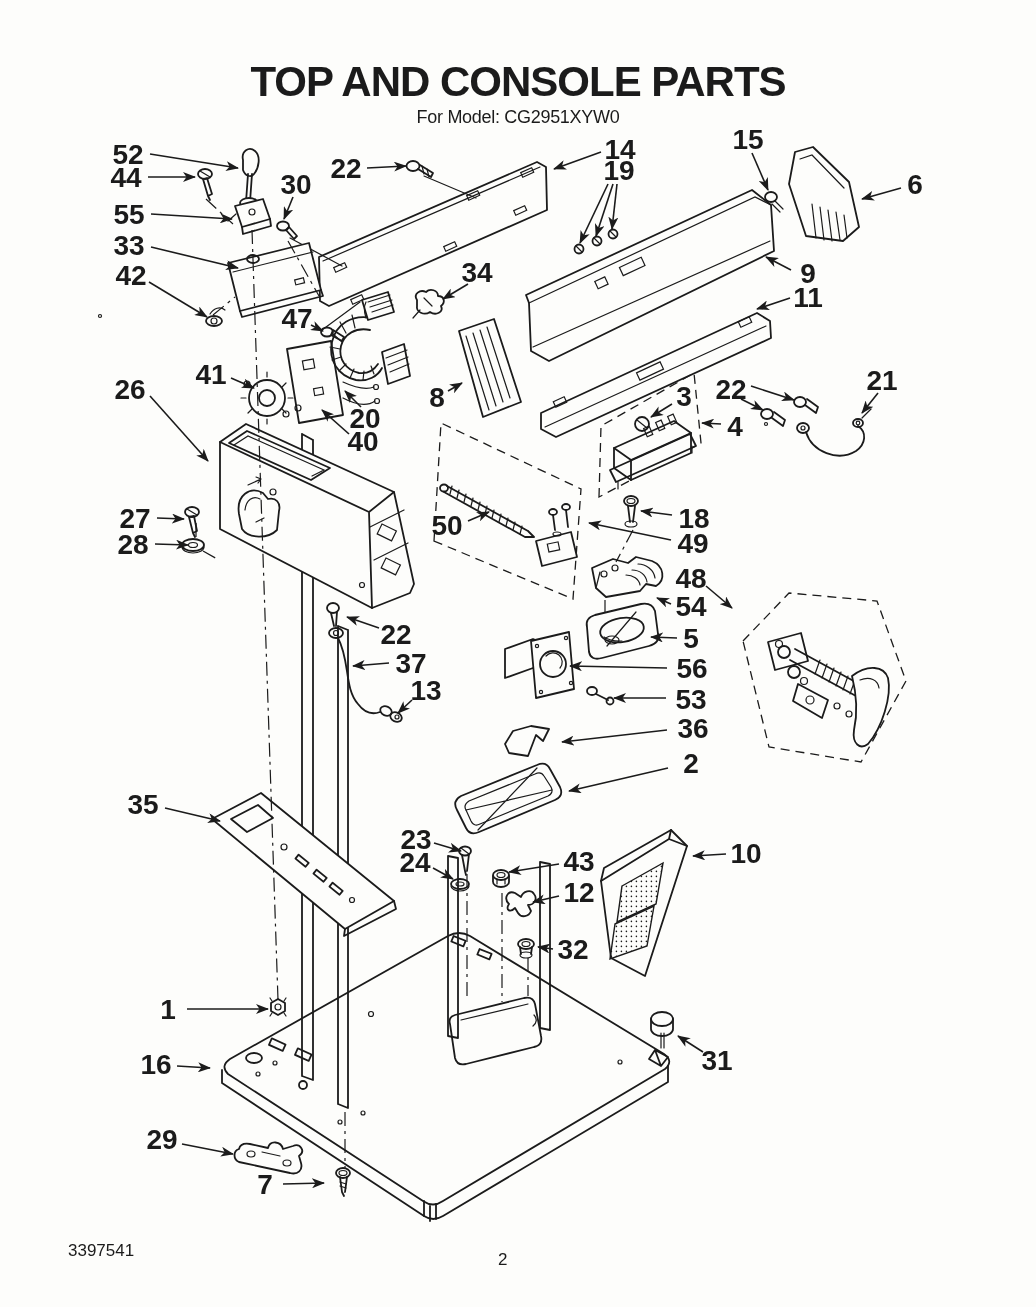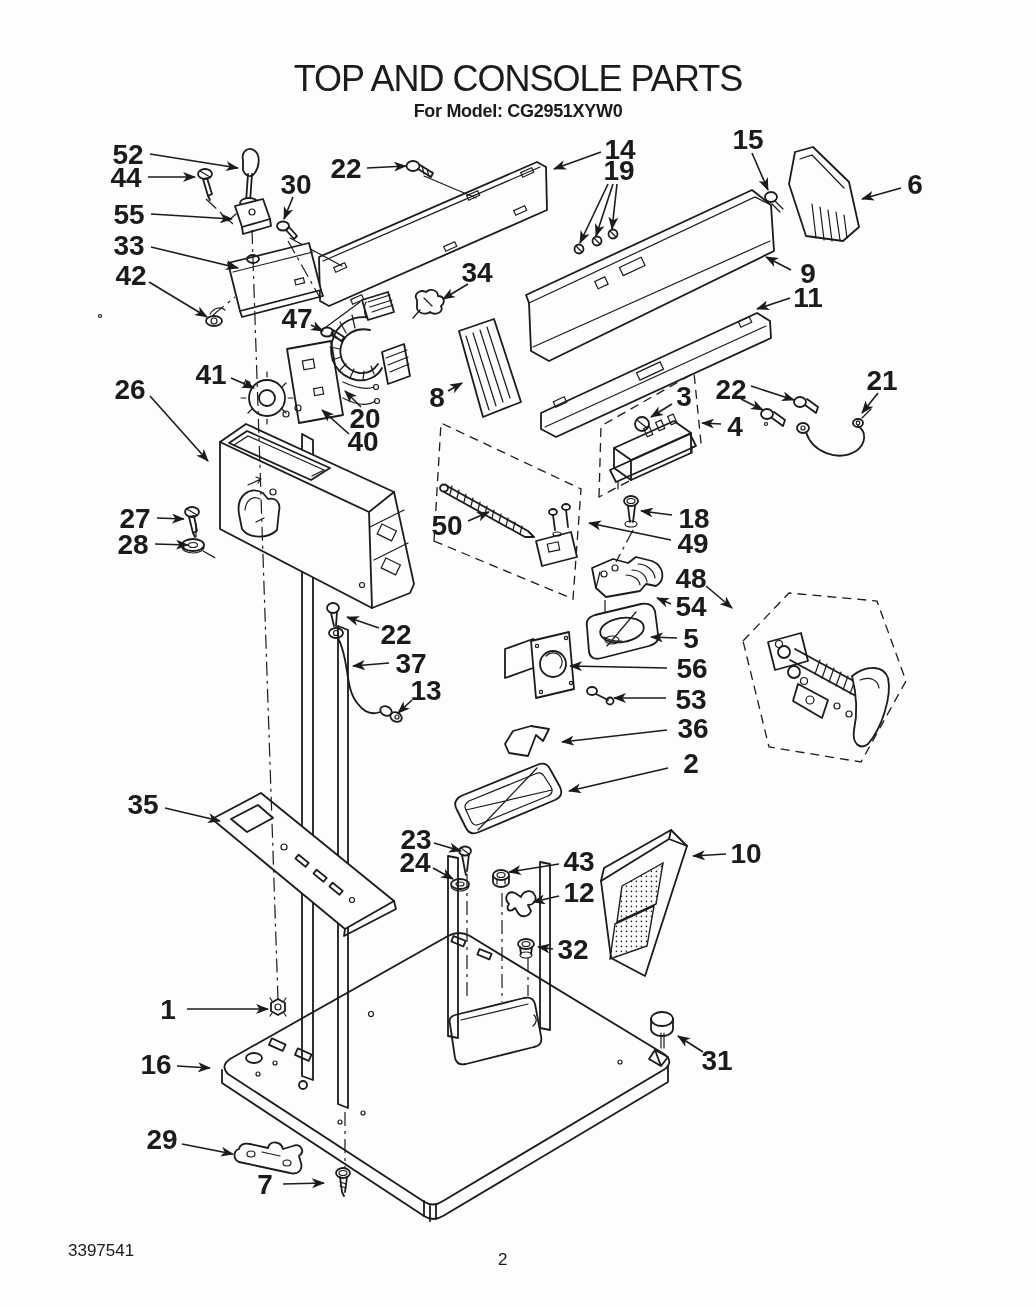--- a/index.html
+++ b/index.html
@@ -1,21 +1,21 @@
 <!DOCTYPE html>
 <html style="--ink: #1b1b1b; --paper: #fdfdfb;"><head>
 <meta charset="utf-8">
 <style>
   :root{ --ink:#1b1b1b; --paper:#fdfdfb; }
   html,body{margin:0;padding:0;background:#888;}
   .page{position:relative;width:1036px;height:1307px;background:var(--paper);overflow:hidden;
         font-family:"Liberation Sans", sans-serif;color:var(--ink);}
   .title-block{position:absolute;top:60px;left:0;right:0;text-align:center;}
-  .doc-title{font-size:36px;font-weight:normal;letter-spacing:-1px;line-height:1.05;}
-  .doc-subtitle{font-size:18px;font-weight:bold;letter-spacing:-0.3px;margin-top:3px;}
+  .doc-title{font-size:42px;font-weight:bold;letter-spacing:-1px;line-height:1.05;}
+  .doc-subtitle{font-size:18px;font-weight:normal;letter-spacing:-0.3px;margin-top:3px;}
   .footer-doc{position:absolute;left:68px;top:1241px;font-size:17px;}
   .footer-page{position:absolute;left:498px;top:1250px;font-size:17px;}
   svg.diagram{position:absolute;left:0;top:0;}
   
   .p  {stroke:var(--ink);stroke-width:1.8;fill:none;stroke-linecap:round;stroke-linejoin:round;}
   .pw {stroke:var(--ink);stroke-width:1.8;fill:var(--paper);stroke-linejoin:round;}
   .pt {stroke:var(--ink);stroke-width:1.2;fill:none;stroke-linecap:round;}
   .dash{stroke:var(--ink);stroke-width:1.3;fill:none;stroke-dasharray:9 6;}
   .cl  {stroke:var(--ink);stroke-width:1.2;fill:none;stroke-dasharray:14 5 3 5;}
   .leader{stroke:var(--ink);stroke-width:1.6;fill:none;}

